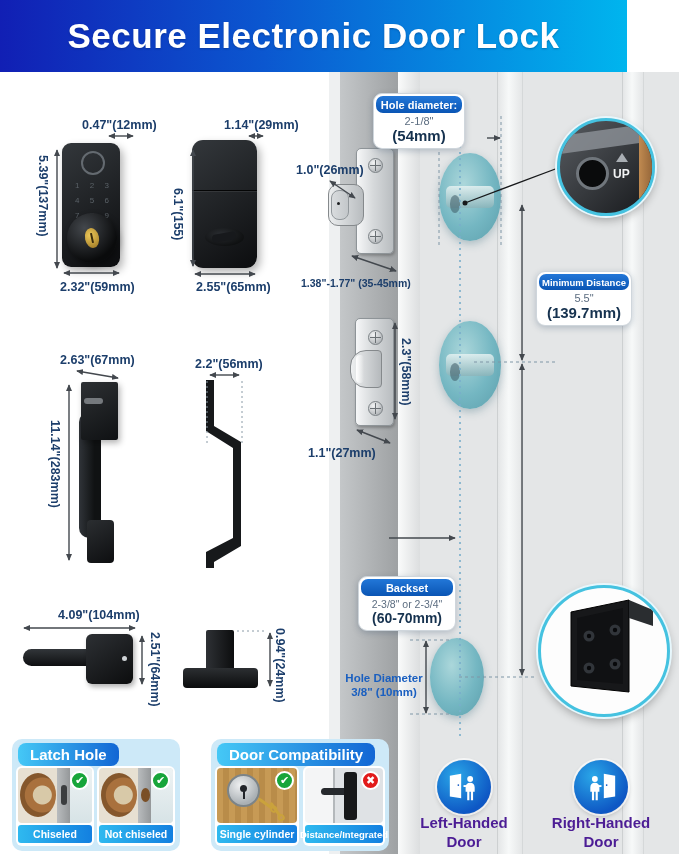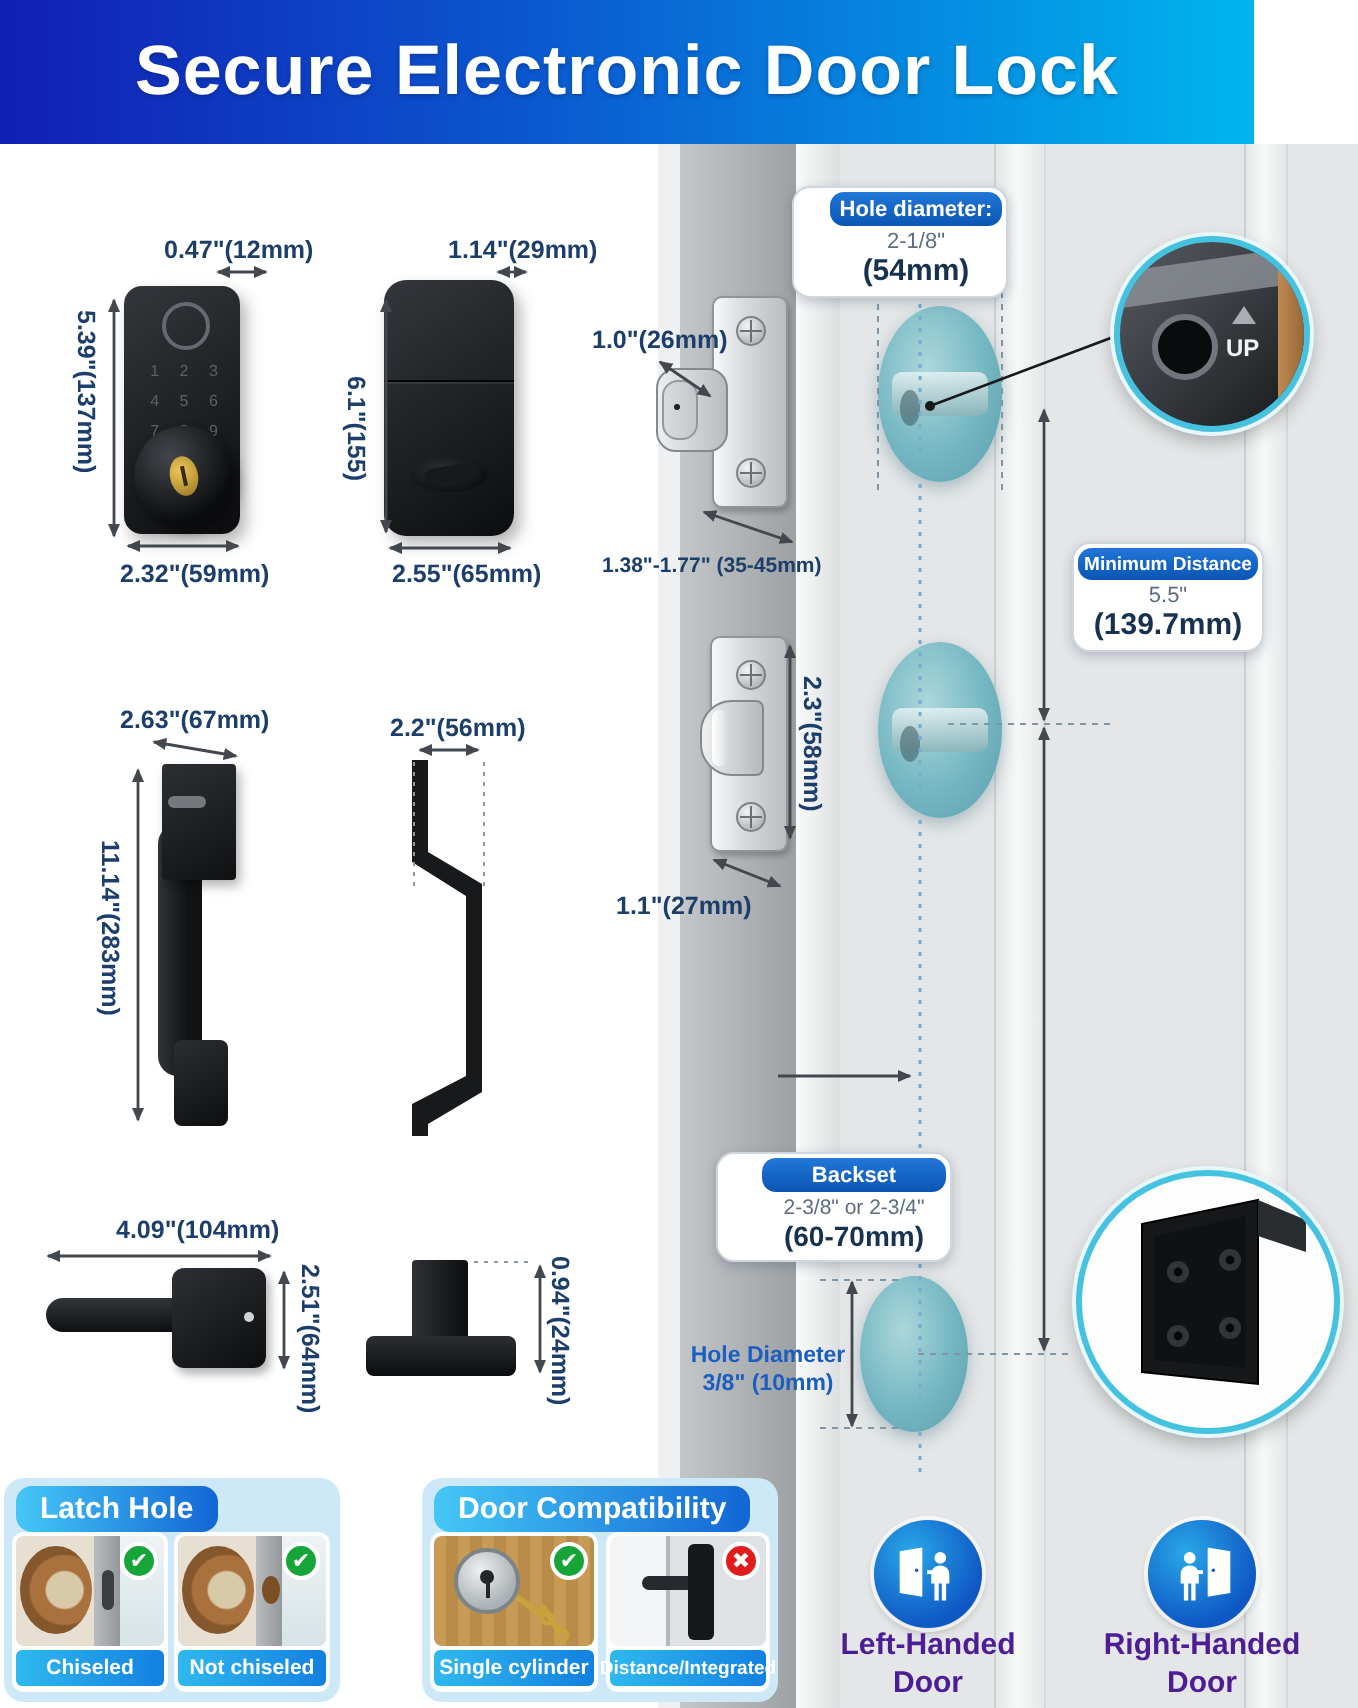--- a/index.html
+++ b/index.html
@@ -287,31 +287,31 @@
   <div class="dim small" style="left:301px;top:277px;">1.38"-1.77" (35-45mm)</div>
   <div class="dim v" style="left:399px;top:338px;">2.3"(58mm)</div>
   <div class="dim" style="left:308px;top:446px;">1.1"(27mm)</div>
   <div class="dim" style="left:60px;top:353px;">2.63"(67mm)</div>
   <div class="dim v" style="left:48px;top:420px;">11.14"(283mm)</div>
   <div class="dim" style="left:195px;top:357px;">2.2"(56mm)</div>
   <div class="dim" style="left:58px;top:608px;">4.09"(104mm)</div>
   <div class="dim v" style="left:148px;top:632px;">2.51"(64mm)</div>
   <div class="dim v" style="left:273px;top:628px;">0.94"(24mm)</div>
 
-  <div class="callout" style="left:396px;top:93px;width:90px;padding-left:16px;">
+  <div class="callout" style="left:373px;top:93px;width:90px;">
     <div class="hd">Hole diameter:</div>
     <div class="l1">2-1/8"</div>
     <div class="l2">(54mm)</div>
   </div>
   <div class="callout" style="left:536px;top:271px;width:94px;">
     <div class="hd sm">Minimum Distance</div>
     <div class="l1">5.5"</div>
     <div class="l2">(139.7mm)</div>
   </div>
-  <div class="callout" style="left:358px;top:576px;width:96px;padding-left:20px;">
+  <div class="callout" style="left:358px;top:576px;width:96px;">
     <div class="hd">Backset</div>
     <div class="l1" style="font-size:10.5px;">2-3/8" or 2-3/4"</div>
     <div class="l2" style="font-size:14px;">(60-70mm)</div>
   </div>
 
   <div class="bluelbl" style="left:338px;top:672px;width:92px;z-index:6;">
     <div>Hole Diameter</div>
     <div>3/8" (10mm)</div>
   </div>
 
@@ -332,21 +332,21 @@
         <circle cx="48" cy="48" r="2.2" fill="#07080a"></circle>
       <circle cx="74" cy="42" r="5.5" fill="#31353a"></circle>
         <circle cx="74" cy="42" r="2.2" fill="#07080a"></circle>
       <circle cx="48" cy="80" r="5.5" fill="#31353a"></circle>
         <circle cx="48" cy="80" r="2.2" fill="#07080a"></circle>
       <circle cx="74" cy="76" r="5.5" fill="#31353a"></circle>
         <circle cx="74" cy="76" r="2.2" fill="#07080a"></circle>
     </svg>
   </div>
 
-  <div class="panel" style="left:2px;width:168px;">
+  <div class="panel" style="left:12px;width:168px;">
     <div class="ph">Latch Hole</div>
     <div class="pcard" style="left:4px;width:78px;">
       <div class="pimg img-latch">
         <div class="wood-cres"></div>
         <div class="gstrip">
             <div class="slot"></div>
           </div>
         <div class="sky"></div>
         <div class="badge ok">✔</div>
       </div>

